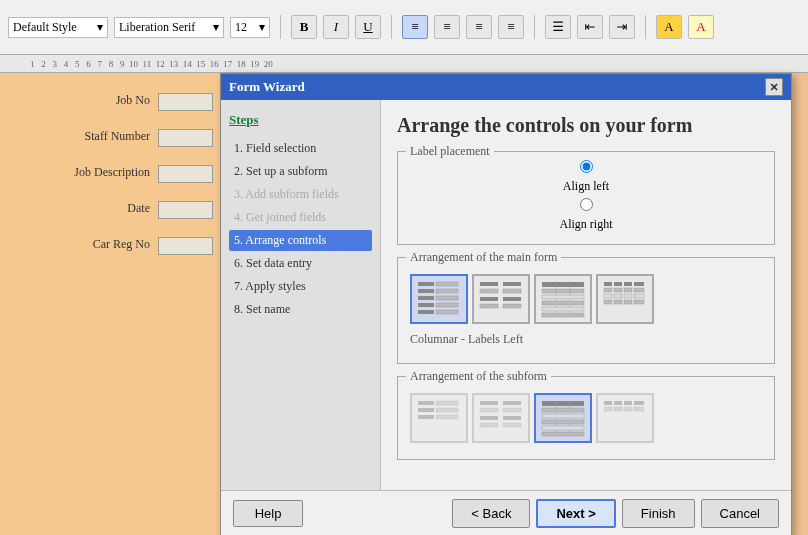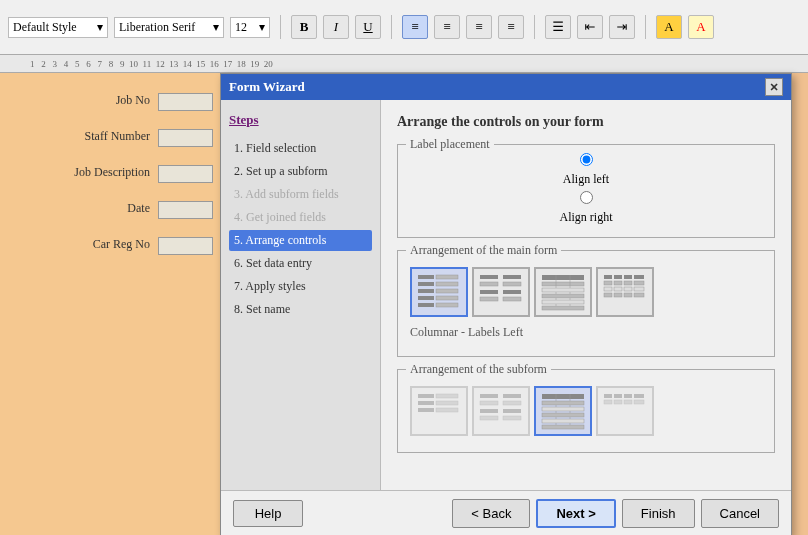--- a/index.html
+++ b/index.html
@@ -160,21 +160,21 @@
     .steps-sidebar {
       width: 160px;
       background: #e0e0e0;
       border-right: 1px solid #bbb;
       padding: 12px 8px;
     }
     .steps-title {
       font-weight: bold;
       font-size: 13px;
       margin-bottom: 10px;
-      color: #701a75;
+      color: #15803d;
       text-decoration: underline;
     }
     .step-item {
       padding: 3px 5px;
       font-size: 12px;
       color: #333;
       cursor: pointer;
       border-radius: 2px;
       margin-bottom: 2px;
     }
@@ -186,21 +186,21 @@
       color: #aaa;
     }
 
     
     .main-panel {
       flex: 1;
       padding: 14px 16px;
       background: #f0f0f0;
     }
     .panel-title {
-      font-size: 14px;
+      font-size: 20px;
       font-weight: bold;
       color: #333;
       margin-bottom: 14px;
     }
 
     
     .section-group {
       border: 1px solid #aaa;
       padding: 8px 12px;
       margin-bottom: 12px;

